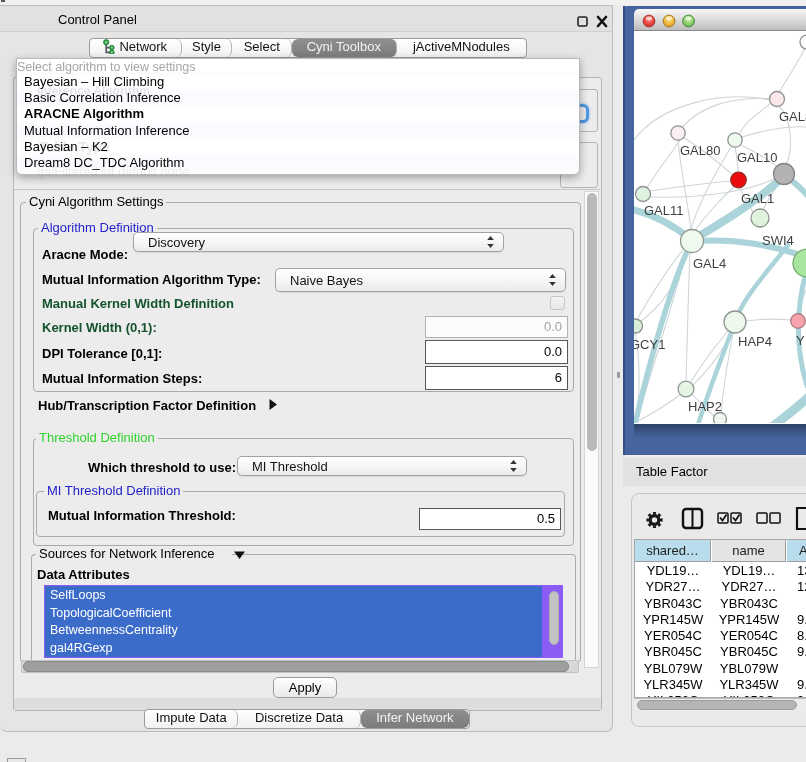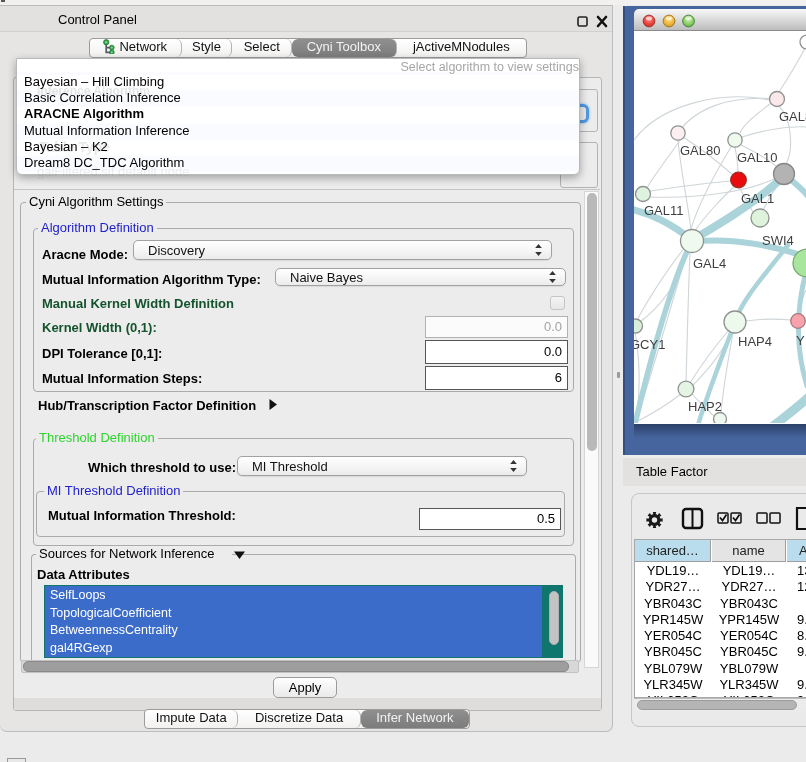--- a/index.html
+++ b/index.html
@@ -68,30 +68,30 @@
   <div class="abs" style="left:584px;top:185px;width:15px;height:477px;background:#fafafa;border:1px solid #d6d6d6;"></div>
   <div class="abs" style="left:586.5px;top:187px;width:10px;height:258px;background:#b9b9b9;border-radius:5px;"></div>
 
   <div class="groupbox" style="left:20px;top:196px;width:561px;height:461px;"></div>
   <div class="abs lbl gtitle" style="left:26px;top:188px;">Cyni Algorithm Settings</div>
 
   <div class="groupbox" style="left:33px;top:222px;width:541px;height:164px;"></div>
   <div class="abs lbl gtitle blue" style="left:38px;top:214px;">Algorithm Definition</div>
 
   <div class="abs lbl b" style="left:42px;top:241px;">Aracne Mode:</div>
-  <div class="combo" style="left:133px;top:234px;width:419px;height:20px;">
+  <div class="combo" style="left:133px;top:226px;width:371px;height:20px;">
       <span class="ctext">Discovery</span>
     <svg class="carr" viewBox="0 0 9 14">
         <path d="M1.2 5 L4.5 1 L7.8 5 Z" fill="#333"></path>
         <path d="M1.2 9 L4.5 13 L7.8 9 Z" fill="#333"></path>
       </svg>
   </div>
 
   <div class="abs lbl b" style="left:42px;top:266px;">Mutual Information Algorithm Type:</div>
-  <div class="combo" style="left:275px;top:262px;width:291px;height:18px;">
+  <div class="combo" style="left:275px;top:262px;width:291px;height:24px;">
       <span class="ctext">Naive Bayes</span>
     <svg class="carr" viewBox="0 0 9 14">
         <path d="M1.2 5 L4.5 1 L7.8 5 Z" fill="#333"></path>
         <path d="M1.2 9 L4.5 13 L7.8 9 Z" fill="#333"></path>
       </svg>
   </div>
 
   <div class="abs lbl b gray" style="left:42px;top:290px;">Manual Kernel Width Definition</div>
   <div class="abs" style="left:550px;top:290px;width:15px;height:14px;border:1px solid #c5c5c5;border-radius:3px;background:linear-gradient(#f4f4f4,#e7e7e7);"></div>
 
@@ -128,42 +128,42 @@
   <div class="inp" style="left:419px;top:502px;width:142px;height:22px;border:1px solid #565656;line-height:20px;">0.5</div>
 
   <div class="groupbox" style="left:31px;top:548px;width:545px;height:112px;border-bottom:none;border-radius:4px 4px 0 0;"></div>
   <div class="abs lbl gtitle" style="left:36px;top:540px;">Sources for Network Inference&nbsp;&nbsp;&nbsp;&nbsp;</div>
   <svg class="abs" style="left:233px;top:544px;z-index:5;" width="13" height="10" viewBox="0 0 13 10">
       <path d="M1 1.5 L12 1.5 L6.5 9 Z" fill="#111"></path>
     </svg>
 
   <div class="abs lbl b" style="left:37px;top:561px;">Data Attributes</div>
 
-  <div class="abs" style="left:44px;top:579px;width:519px;height:73px;background:#0f766e;overflow:hidden;">
+  <div class="abs" style="left:44px;top:579px;width:519px;height:73px;background:#8b5cf6;overflow:hidden;">
     <div style="position:absolute;left:1px;top:1px;width:497px;height:71px;background:#3c6cc9;"></div>
     <div style="position:absolute;left:6px;top:2px;font-size:12.5px;color:#fff;line-height:17.7px;">SelfLoops<br>TopologicalCoefficient<br>BetweennessCentrality<br>gal4RGexp</div>
     <div style="position:absolute;left:505px;top:6px;width:10px;height:54px;background:#c3c3c3;border:1px solid #aeaeae;border-radius:5px;"></div>
   </div>
 
   <div class="abs" style="left:21px;top:654px;width:558px;height:13px;background:#d8d8d8;border:1px solid #c2c2c2;border-radius:2px;"></div>
   <div class="abs" style="left:23px;top:655px;width:546px;height:11px;background:#9e9e9e;border:1px solid #8a8a8a;border-radius:5px;"></div>
 
   <div class="abs" style="left:14px;top:692px;width:587px;height:12px;background:#dfdddc;"></div>
 
   <div class="abs" style="left:273px;top:671px;width:64px;height:21px;border:1px solid #9b9b9b;border-radius:5px;background:linear-gradient(#ffffff,#e9e9e9);font-size:13px;display:flex;align-items:center;justify-content:center;">Apply</div>
 
   <div class="seg" style="left:144px;top:703px;width:326px;height:20px;">
     <div style="width:94px;">Impute Data</div>
     <div style="width:123px;">Discretize Data</div>
     <div class="sel" style="width:109px;">Infer Network</div>
   </div>
 </div>
 
 <div class="abs" style="left:16px;top:58px;width:564px;height:117px;background:repeating-linear-gradient(180deg, #ffffff 0px, #ffffff 16.2px, #f9fbfe 16.2px, #f9fbfe 32.4px) 0 15.5px, #ffffff;background-repeat:repeat;border:1px solid #b9b9b9;border-radius:0 0 6px 6px;box-shadow:0 3px 8px rgba(0,0,0,0.32);z-index:50;">
-  <div style="position:absolute;left:0;top:1px;width:100%;text-align:right;font-size:12.5px;color:#a6a6a6;padding-left:12px;">Select algorithm to view settings</div>
+  <div style="position:absolute;left:0;top:1px;width:100%;text-align:left;font-size:12.5px;color:#a6a6a6;">Select algorithm to view settings</div>
   <div style="position:absolute;left:20px;top:25px;font-size:12px;color:rgba(100,100,100,0.16);font-weight:bold;">Inference Algorithm</div>
   <div style="position:absolute;left:22px;top:80px;font-size:14px;color:rgba(100,100,100,0.14);font-weight:bold;">Table Type</div>
   <div style="position:absolute;left:20px;top:105px;font-size:13px;color:rgba(100,100,100,0.11);">galFiltered.sif default node</div>
   <div style="position:absolute;left:7px;top:15px;font-size:13px;color:#000;line-height:16.2px;">Bayesian – Hill Climbing<br>Basic Correlation Inference<br><b>ARACNE Algorithm</b><br>Mutual Information Inference<br>Bayesian – K2<br>Dream8 DC_TDC Algorithm</div>
 </div>
 
 <div class="abs" style="left:623px;top:6px;width:183px;height:449px;background:#46649e;border-radius:4px 0 0 0;"></div>
 <div class="abs" style="left:623px;top:6px;width:2px;height:449px;background:#35507f;"></div>
 
 <div class="abs" style="left:634px;top:9px;width:172px;height:22px;background:linear-gradient(#f8f8f8,#cfcfcf 70%,#bdbdbd);border-radius:5px 0 0 0;border-bottom:1px solid #8b8b8b;"></div>

